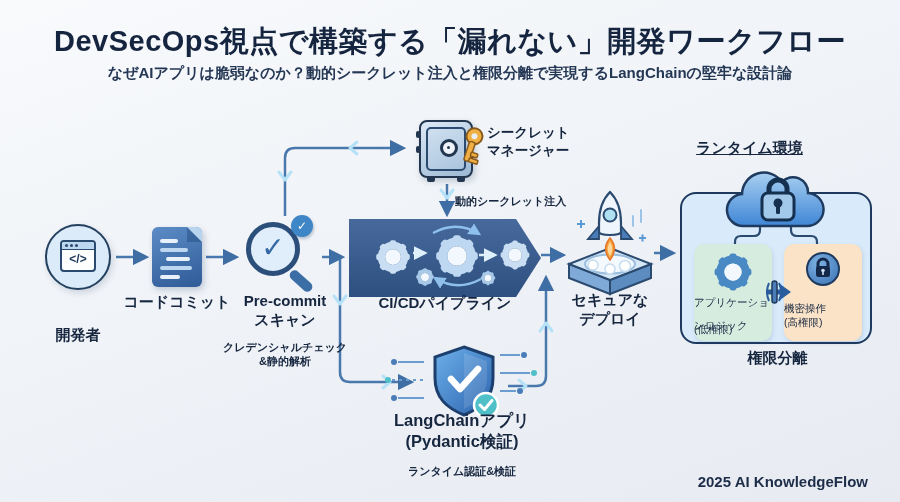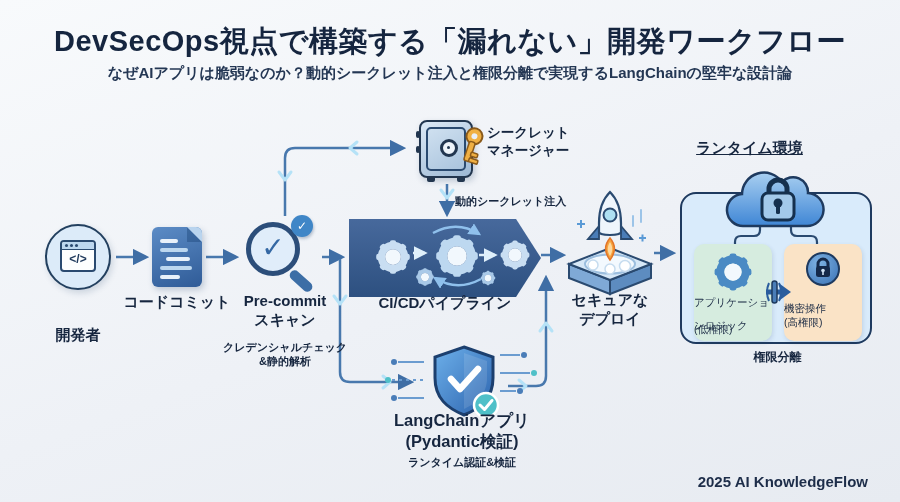--- a/index.html
+++ b/index.html
@@ -12,21 +12,21 @@
   html,body{width:900px;height:502px;}
   body{
     font-family:"Liberation Sans","DejaVu Sans",sans-serif;
     background:linear-gradient(160deg,var(--bg-top) 0%,#eef1f6 55%,var(--bg-bottom) 100%);
     overflow:hidden; position:relative;
   }
   .stage{position:absolute;inset:0;}
   .lbl{position:absolute;font-weight:bold;color:var(--ink);text-align:center;}
   .t15{font-size:15px;line-height:19px;}
   .t13{font-size:13.5px;line-height:18px;}
-  .t12{font-size:12px;}
+  .t12{font-size:15px;}
   .t11{font-size:11px;line-height:14px;}
   .t16{font-size:16.5px;line-height:21px;}
   .title{position:absolute;top:22px;left:0;width:100%;text-align:center;
     font-size:29px;font-weight:800;color:#15253f;letter-spacing:.5px;}
   .subtitle{position:absolute;top:64px;left:0;width:100%;text-align:center;
     font-size:15px;font-weight:bold;color:#243754;}
   .abs{position:absolute;}
   
   .dev-circle{position:absolute;left:45px;top:224px;width:66px;height:66px;border-radius:50%;
     background:var(--node-fill);border:2.5px solid var(--node-stroke);box-shadow:2px 3px 6px rgba(40,70,110,.18);}
@@ -306,17 +306,17 @@
   <svg class="abs" style="left:424px;top:342px;" width="80" height="80" viewBox="0 0 80 80">
     <path d="M40,5 L69,15 V36 C69,56 57,66 40,73 C23,66 11,56 11,36 V15 Z" fill="url(#shieldGrad)" stroke="#1c3f6e" stroke-width="3"></path>
     <path d="M40,11 L63,19 V36 C63,52 53,61 40,67 Z" fill="#ffffff" opacity="0.12"></path>
     <path d="M27,37 L36,47 L54,27" fill="none" stroke="#ffffff" stroke-width="6.5" stroke-linecap="round" stroke-linejoin="round"></path>
     <circle cx="62" cy="63" r="12" fill="var(--teal)" stroke="#ffffff" stroke-width="2.5"></circle>
     <path d="M56,63 L60.5,67.5 L68,58.5" fill="none" stroke="#ffffff" stroke-width="3" stroke-linecap="round" stroke-linejoin="round"></path>
   </svg>
   <div class="lbl" style="left:377px;top:410px;width:170px;">
     <div class="t16">LangChainアプリ</div>
     <div class="t16">(Pydantic検証)</div>
-    <div class="t11" style="margin-top:3px;">ランタイム認証&amp;検証</div>
+    <div class="t11" style="margin-top:12px;">ランタイム認証&amp;検証</div>
   </div>
 
   <div class="footer">2025 AI KnowledgeFlow</div>
 </div>
 
 </body></html>

